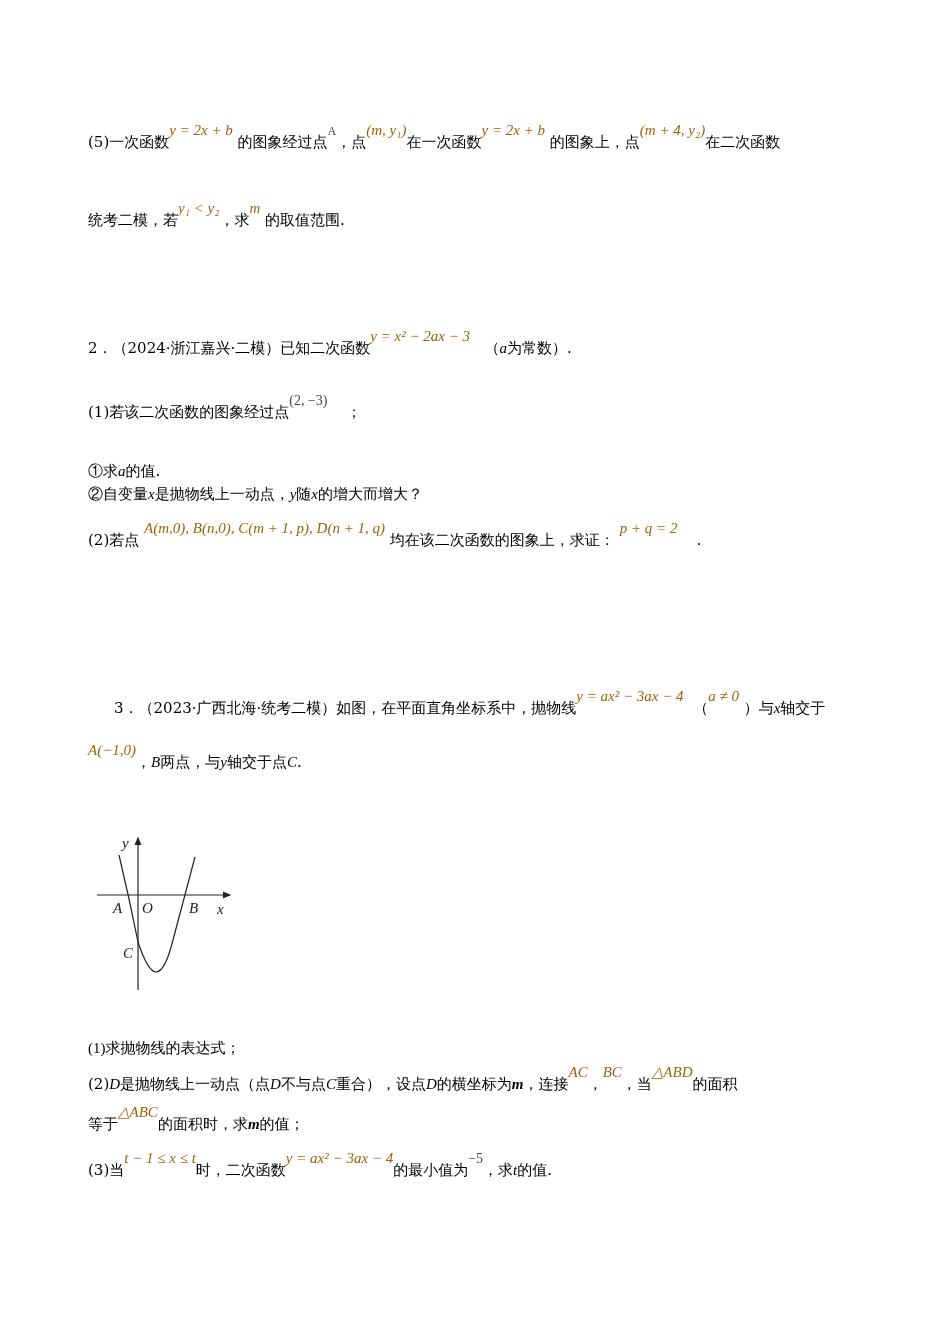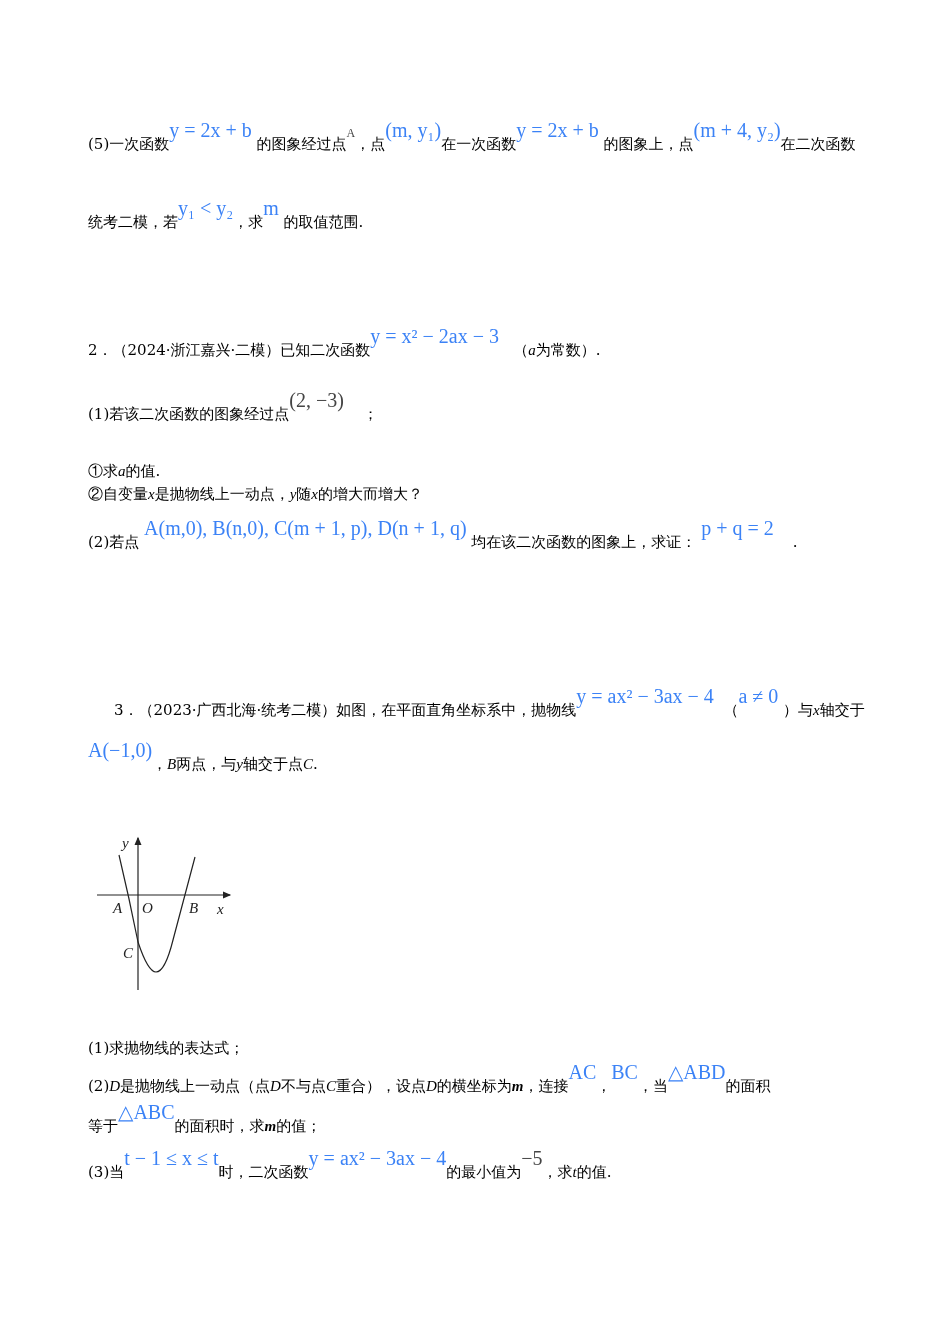--- a/index.html
+++ b/index.html
@@ -1,21 +1,21 @@
 <!DOCTYPE html>
 <html><head>
 <meta charset="utf-8">
 <style>
   html, body { margin: 0; padding: 0; background: #ffffff; }
   body { width: 950px; height: 1344px; position: relative; overflow: hidden;
          font-family: "DejaVu Serif", "Liberation Serif", serif; color: #000; }
   .line { position: absolute; left: 88px; font-size: 15px; line-height: 20px; white-space: nowrap; }
-  .m { font-family: "Liberation Serif", serif; color: #3b82f6; font-size: 20px;
+  .m { font-family: "Liberation Serif", serif; font-style: italic; color: #a16207; font-size: 15px;
        position: relative; top: -12px; }
-  .mu { font-family: "Liberation Serif", serif; color: #444; font-size: 20px; position: relative; top: -12px; }
+  .mu { font-family: "Liberation Serif", serif; color: #444; font-size: 14px; position: relative; top: -12px; }
   .it { font-family: "Liberation Serif", serif; font-style: italic; }
   .b { font-weight: bold; }
   .graph { position: absolute; left: 90px; top: 820px; width: 160px; height: 180px; }
 </style>
 </head>
 <body>
 
 <div class="line" style="top:132px;">
   <span>(5)一次函数</span><span class="m">y = 2x + b</span> <span>的图象经过点</span><span class="mu" style="font-size:12px">A</span><span>，点</span><span class="m">(m, y₁)</span><span>在一次函数</span><span class="m">y = 2x + b</span> <span>的图象上，点</span><span class="m">(m + 4, y₂)</span><span>在二次函数</span>
 </div>
@@ -61,21 +61,21 @@
     <path d="M29,35 Q39,77 48,122 Q58,152 66,152 Q75,152 83,120 Q95,75 105,37" fill="none" stroke="#222" stroke-width="1.2"></path>
     <text x="32" y="28" font-family="Liberation Serif, serif" font-style="italic" font-size="15" fill="#222">y</text>
     <text x="127" y="94" font-family="Liberation Serif, serif" font-style="italic" font-size="15" fill="#222">x</text>
     <text x="23" y="93" font-family="Liberation Serif, serif" font-style="italic" font-size="15" fill="#222">A</text>
     <text x="52" y="93" font-family="Liberation Serif, serif" font-style="italic" font-size="15" fill="#222">O</text>
     <text x="99" y="93" font-family="Liberation Serif, serif" font-style="italic" font-size="15" fill="#222">B</text>
     <text x="33" y="138" font-family="Liberation Serif, serif" font-style="italic" font-size="15" fill="#222">C</text>
   </svg>
 </div>
 
-<div class="line" style="top:1038px;">
+<div class="line" style="top:1038px;font-family:Liberation Serif, serif;">
   <span>(1)求抛物线的表达式；</span>
 </div>
 <div class="line" style="top:1074px;">
   <span>(2)</span><span class="it">D</span><span>是抛物线上一动点（点</span><span class="it">D</span><span>不与点</span><span class="it">C</span><span>重合），设点</span><span class="it">D</span><span>的横坐标为</span><span class="it b">m</span><span>，连接</span><span class="m">AC</span><span>，</span><span class="m">BC</span><span>，当</span><span class="m">△ABD</span><span>的面积</span>
 </div>
 <div class="line" style="top:1114px;">
   <span>等于</span><span class="m">△ABC</span><span>的面积时，求</span><span class="it b">m</span><span>的值；</span>
 </div>
 <div class="line" style="top:1160px;">
   <span>(3)当</span><span class="m">t − 1 ≤ x ≤ t</span><span>时，二次函数</span><span class="m">y = ax² − 3ax − 4</span><span>的最小值为</span><span class="mu">−5</span><span>，求</span><span class="it">t</span><span>的值.</span>

